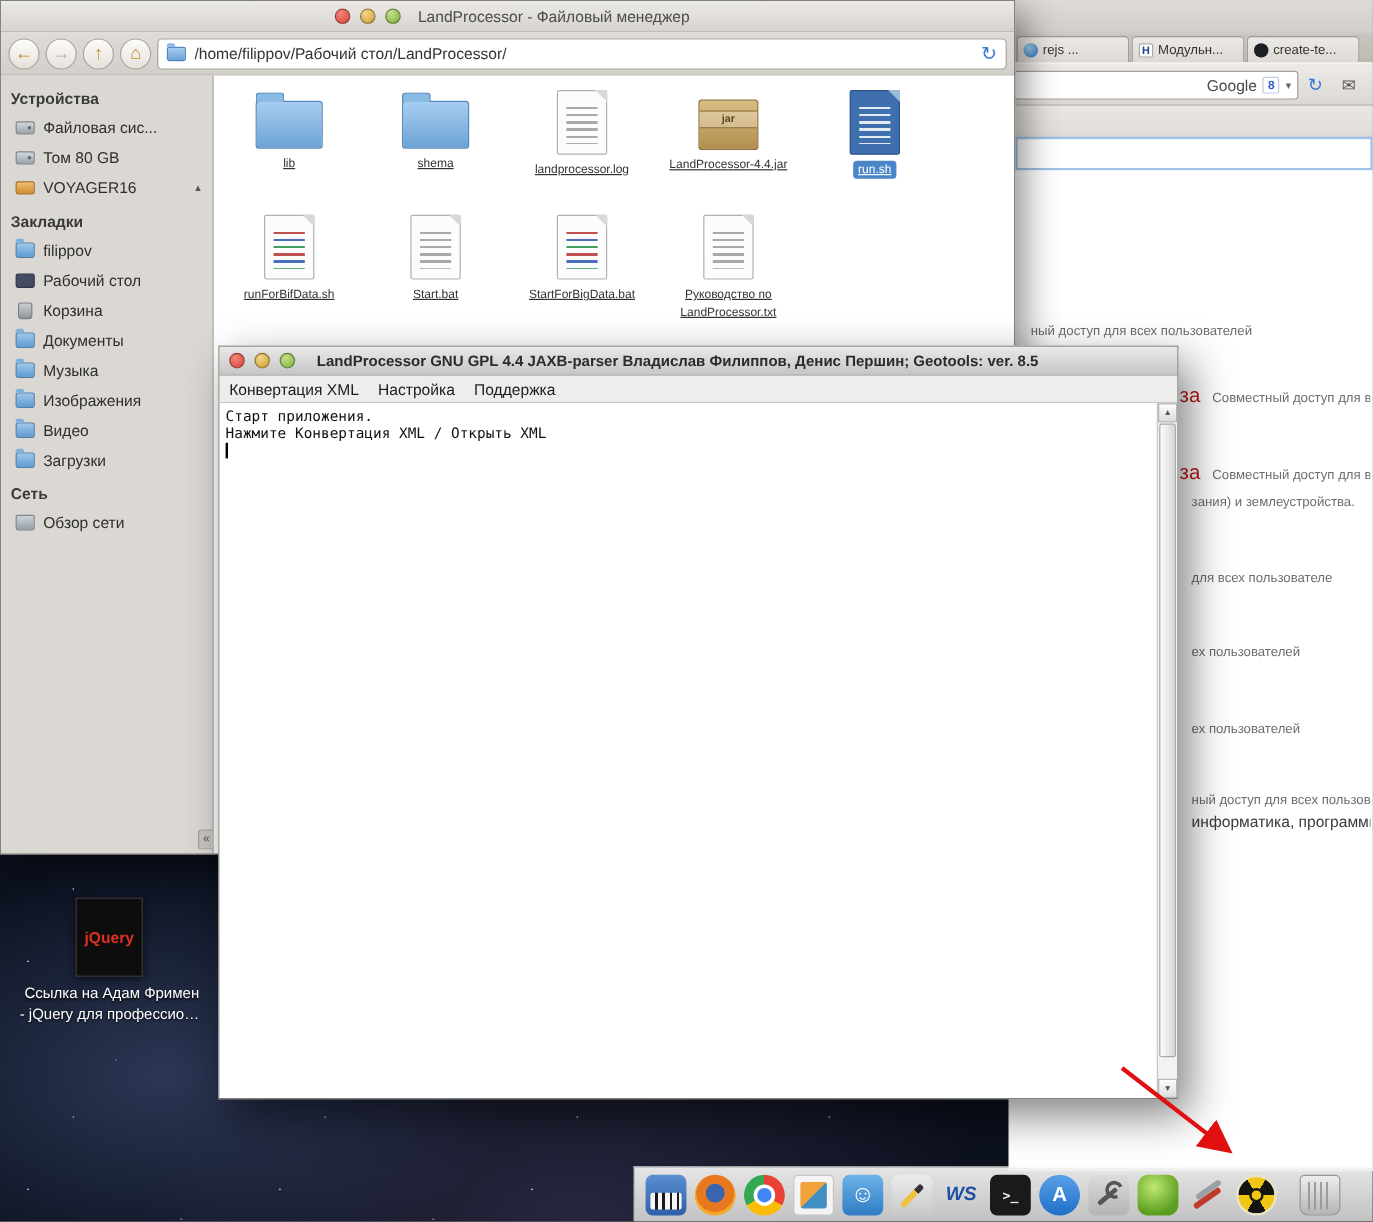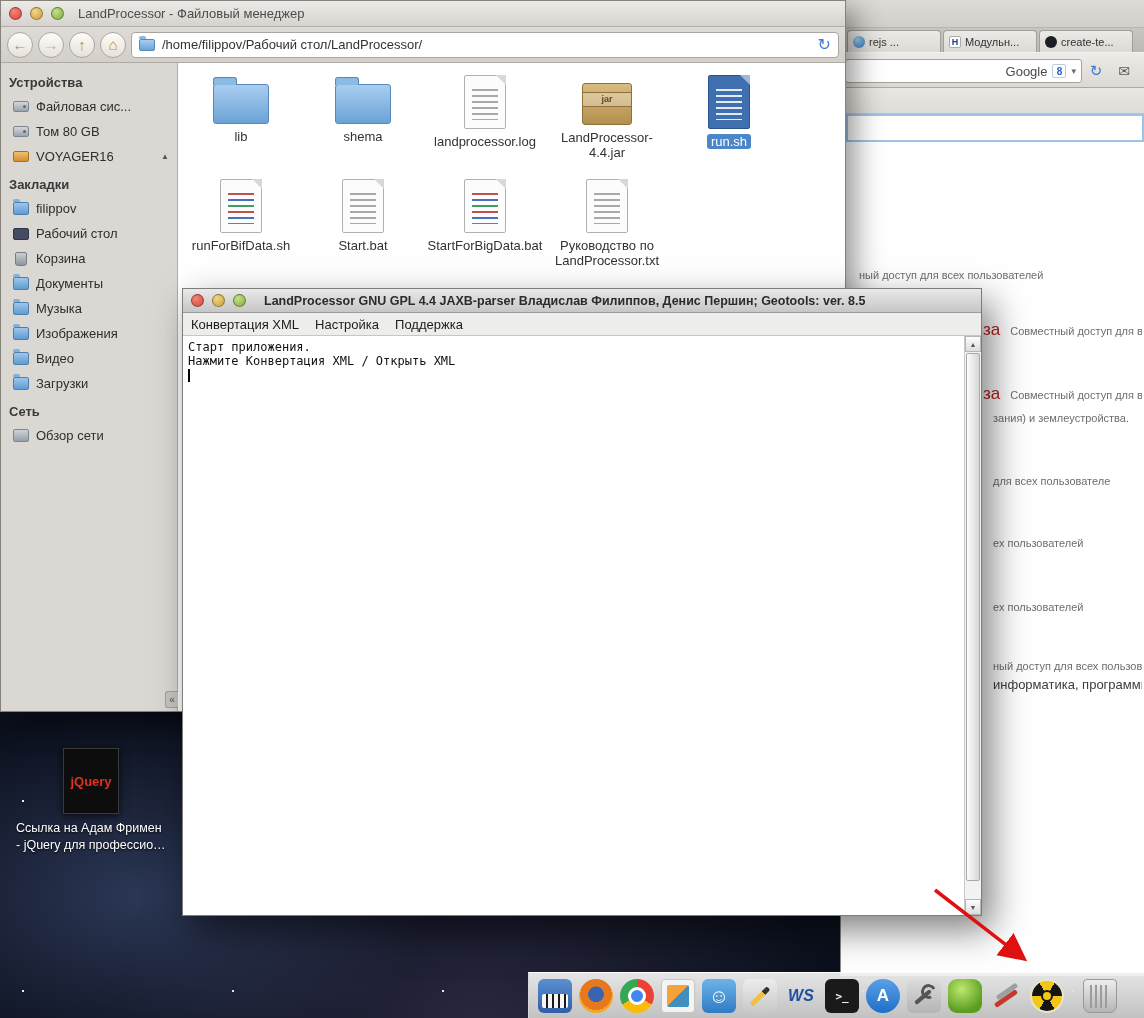--- a/index.html
+++ b/index.html
@@ -12,21 +12,21 @@
       radial-gradient(ellipse 420px 260px at 12% 88%, rgba(96,118,176,.38), transparent 70%),
       radial-gradient(ellipse 520px 320px at 42% 100%, rgba(140,120,180,.22), transparent 70%),
       radial-gradient(1.5px 1.5px at 23px 41px, #ffffff 50%, transparent 52%),
       radial-gradient(1px 1px at 97px 123px, rgba(255,255,255,.9) 50%, transparent 52%),
       radial-gradient(1.2px 1.2px at 151px 66px, rgba(255,255,255,.7) 50%, transparent 52%),
       radial-gradient(1px 1px at 61px 171px, rgba(255,255,255,.8) 50%, transparent 52%),
       radial-gradient(1.6px 1.6px at 190px 140px, #ffffff 50%, transparent 52%);
     background-repeat:no-repeat,no-repeat,repeat,repeat,repeat,repeat,repeat;
     background-size:auto,auto,210px 190px,210px 190px,210px 190px,210px 190px,210px 190px; }
 
-  .desktop-shortcut { position:absolute; left:16px; top:748px; width:150px; text-align:left; z-index:1; }
+  .desktop-shortcut { position:absolute; left:16px; top:748px; width:150px; text-align:right; z-index:1; }
   .book { width:56px; height:66px; margin:0 auto 6px; background:#0d0d0d; border:1px solid #3a3a3a;
     box-shadow:0 2px 8px rgba(0,0,0,.7); display:flex; align-items:center; justify-content:center; }
   .book-title { color:#e03020; font-weight:bold; font-size:13px; }
   .shortcut-label { color:#fff; font-size:12.5px; line-height:17px; text-shadow:0 1px 2px rgba(0,0,0,.95); }
 
   
   .browser-window { position:absolute; left:840px; top:0; width:304px; height:976px; z-index:2;
     background:#fff; border-left:1px solid #8e8a85; display:flex; flex-direction:column; }
   .b-top { height:28px; background:linear-gradient(#dedad5,#d2cec9); border-bottom:1px solid #b8b4ae; }
   .tab-strip { height:24px; background:linear-gradient(#c9c5c0,#bdb9b3); display:flex; align-items:flex-end; padding-left:6px; }
@@ -60,21 +60,21 @@
   .frag-4 { top:328px; left:142px; }
   .frag-5 { top:390px; left:142px; }
   .frag-6 { top:454px; left:142px; }
   .frag-7 { top:513px; left:142px; }
   .frag-8 { top:532px; left:142px; font-size:13px; color:#3c3c3c; }
 
   
   .file-manager { position:absolute; left:0; top:0; width:846px; height:712px; z-index:3; background:#fff;
     border:1px solid #85817b; box-shadow:8px 10px 28px rgba(0,0,0,.45); display:flex; flex-direction:column; }
   .fm-titlebar { height:26px; background:linear-gradient(#eceae7,#d6d3cf); border-bottom:1px solid #b1ada7;
-    display:flex; align-items:center; padding-left:8px; gap:8px; }
+    display:flex; align-items:center; padding-left:8px; gap:8px;justify-content:center; }
   .tl-btns { display:flex; gap:8px; align-items:center; }
   .tl-btn { width:13px; height:13px; border-radius:50%; border:1px solid rgba(0,0,0,.35); }
   .tl-red { background:radial-gradient(circle at 35% 30%, #f2867a, #d84437); }
   .tl-yellow { background:radial-gradient(circle at 35% 30%, #f0d58a, #cfa02f); }
   .tl-green { background:radial-gradient(circle at 35% 30%, #c3e08a, #7fae38); }
   .fm-title { color:#4c4c4c; font-size:13px; margin-left:6px; }
   .fm-toolbar { height:36px; background:linear-gradient(#dfdcd8,#d3d0cb); border-bottom:1px solid #aeaaa4;
     display:flex; align-items:center; gap:5px; padding:0 6px; }
   .nav-btn { width:26px; height:26px; border-radius:50%; background:linear-gradient(#fdfcfa,#e6e2dc); border:1px solid #aba79f;
     display:flex; align-items:center; justify-content:center; font-size:15px; color:#c08a28; flex:none; }
@@ -97,21 +97,21 @@
   .si-drive::after { content:""; position:absolute; right:2px; top:3px; width:3px; height:3px; border-radius:50%; background:#5f6a72; }
   .si-usb { background:linear-gradient(#f0c070,#d28f2f); border:1px solid #a86f20; height:11px; }
   .si-trash { background:linear-gradient(#c9ced2,#8f979e); border:1px solid #767d84; width:12px; height:14px; border-radius:2px 2px 3px 3px; margin:0 2px; }
   .si-desktop { background:#454b61; border:1px solid #31364a; height:12px; }
   .si-network { background:linear-gradient(#cdd3d8,#97a0a7); border:1px solid #7e868d; }
   .sb-collapse { position:absolute; right:-1px; bottom:3px; width:13px; height:17px; background:#c9c5c0; border:1px solid #a5a19b;
     border-right:none; border-radius:3px 0 0 3px; display:flex; align-items:center; justify-content:center; font-size:10px; color:#555; }
   .fm-files { flex:1; background:#fff; padding:12px 0 0 2px; display:grid; grid-template-columns:repeat(5,122px);
     grid-auto-rows:104px; justify-items:center; align-content:start; overflow:hidden; }
   .file-cell { width:118px; display:flex; flex-direction:column; align-items:center; gap:5px; text-align:center; }
-  .file-label { font-size:13px; line-height:15px; color:#2f3337; max-width:116px; overflow-wrap:anywhere; }
+  .file-label { font-size:10px; line-height:15px; color:#2f3337; max-width:116px; overflow-wrap:anywhere;text-decoration:underline; }
   .file-cell.selected .file-label { background:#4b86c8; color:#fff; border-radius:3px; padding:0 4px; display:inline-block; }
   .fi { flex:none; }
   .fi-folder { width:56px; height:40px; background:linear-gradient(#a8cdf0,#6ba3d6); border:1px solid #5588bb; border-radius:3px; position:relative; margin-top:9px; }
   .fi-folder::before { content:""; position:absolute; top:-8px; left:-1px; width:22px; height:7px; background:#8abbe4; border:1px solid #5588bb; border-bottom:none; border-radius:3px 3px 0 0; }
   .fi-page { width:42px; height:54px; background:#fcfcfc; border:1px solid #b0b0b0; border-radius:2px; position:relative; }
   .fi-page::before { content:""; position:absolute; top:-1px; right:-1px; width:0; height:0; border-left:10px solid transparent; border-top:10px solid #d8d8d8; }
   .fi-page::after { content:""; position:absolute; left:7px; right:7px; top:13px; bottom:8px;
     background:repeating-linear-gradient(180deg,#a9a9a9 0 2px, transparent 2px 6px); }
   .fi-code::after { background:repeating-linear-gradient(180deg,#c05050 0 2px, transparent 2px 6px, #4a6fc0 6px 8px, transparent 8px 12px, #3f9f5f 12px 14px, transparent 14px 18px); }
   .fi-run { background:#3f6fae; border-color:#2d548c; }

